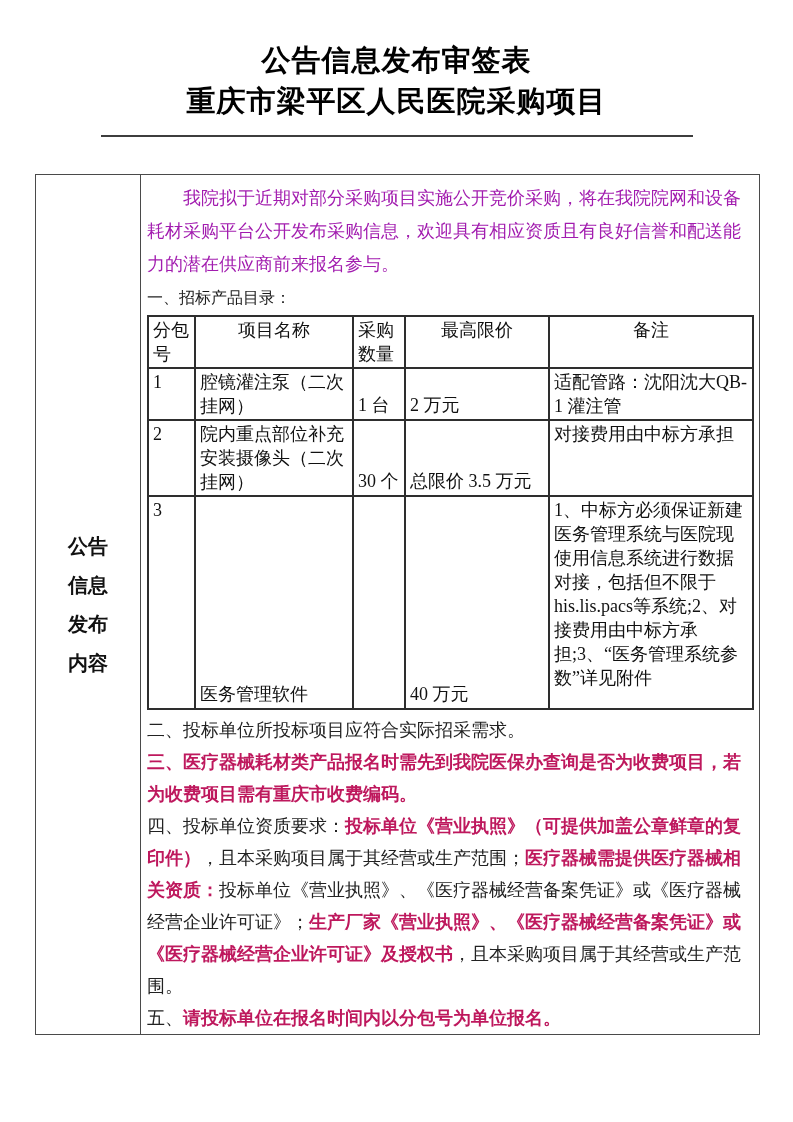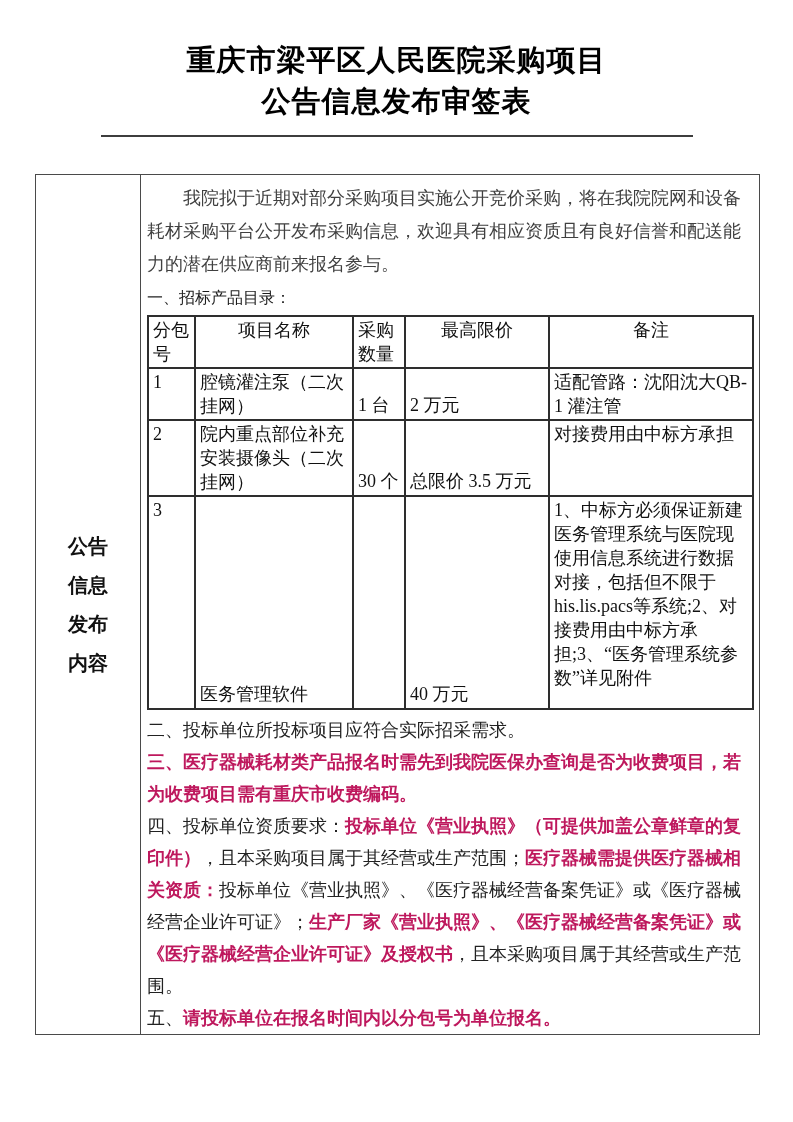--- a/index.html
+++ b/index.html
@@ -52,21 +52,21 @@
   .content-cell {
     vertical-align: top;
     padding: 7px 5px 0 6px;
   }
   
   .intro {
     margin: 0;
     font-size: 18px;
     line-height: 33px;
     text-indent: 2em;
-    color: #404040;
+    color: #a21caf;
   }
   .catalog-heading { margin: 0; font-size: 16px; line-height: 33px; }
   
   .catalog-table {
     border-collapse: collapse;
     table-layout: fixed;
     width: 605px;
     margin: 1px 0 2px 0;
     padding-left: 32px;
   }
@@ -95,22 +95,22 @@
     font-weight: bold;
     color: #be185d;
   }
 </style>
 </head>
 <body>
 
 <div class="page">
 
   <div class="title-block">
+    <div class="title-line">公告信息发布审签表</div>
     <div class="title-line">重庆市梁平区人民医院采购项目</div>
-    <div class="title-line">公告信息发布审签表</div>
     <div class="title-rule"></div>
   </div>
 
   <table class="form-table">
     <tbody>
       <tr>
         <td class="label-cell">
           <div class="label-word">公告</div>
           <div class="label-word">信息</div>
           <div class="label-word">发布</div>

